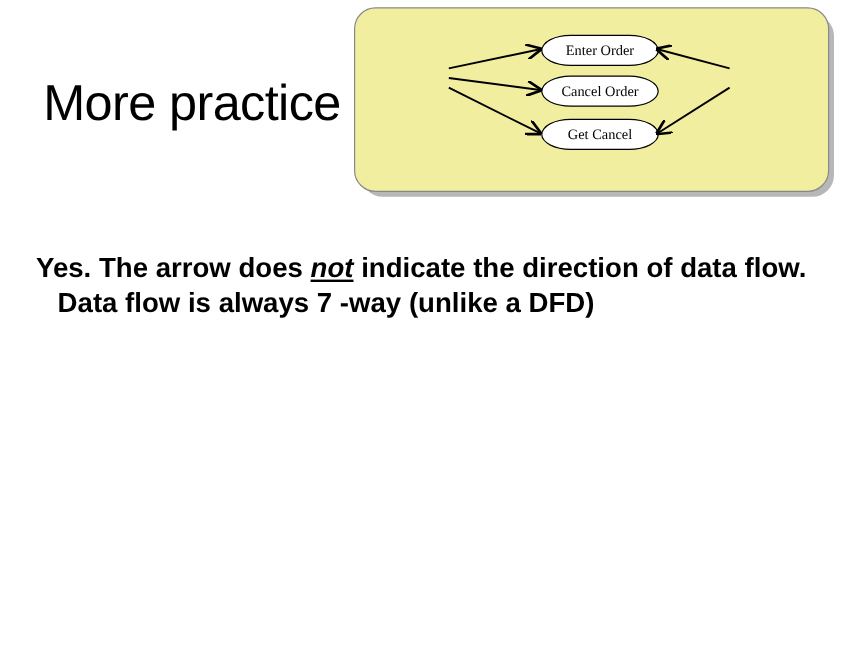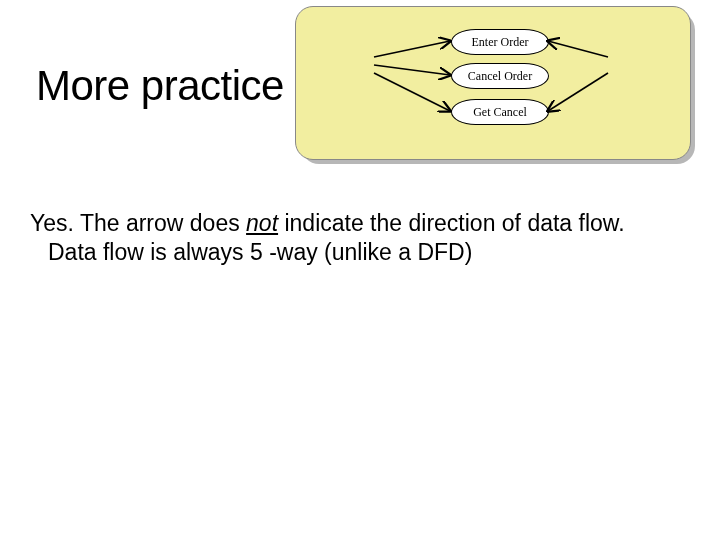--- a/index.html
+++ b/index.html
@@ -34,21 +34,21 @@
     font-size: 23px;
     line-height: 1.25;
   }
   .body p {
     margin: 0 0  22px 0;
     text-indent: -18px;
     padding-left: 18px;
   }
   .body p.answer {
     margin-top: 24px;
-    font-weight: normal;
+    font-weight: bold;
   }
   .body .not {
     font-style: italic;
     text-decoration: underline;
   }
 
   
   .diagram-wrap {
     position: absolute;
     left: 295px;
@@ -151,17 +151,17 @@
         <line x1="312" y1="50" x2="252" y2="34" stroke="#000" stroke-width="1.6" marker-end="url(#ah)"></line>
         <line x1="312" y1="66" x2="252" y2="104" stroke="#000" stroke-width="1.6" marker-end="url(#ah)"></line>
       </svg>
 
     </div>
   </div>
 
   <div class="body">
     <p class="answer">
       <span>Yes. The arrow does </span><span class="not">not</span><span> indicate the direction of data flow.</span><br>
-      <span>Data flow is always 5 -way (unlike a DFD)</span>
+      <span>Data flow is always 7 -way (unlike a DFD)</span>
     </p>
   </div>
 
 </div>
 
 </body></html>

